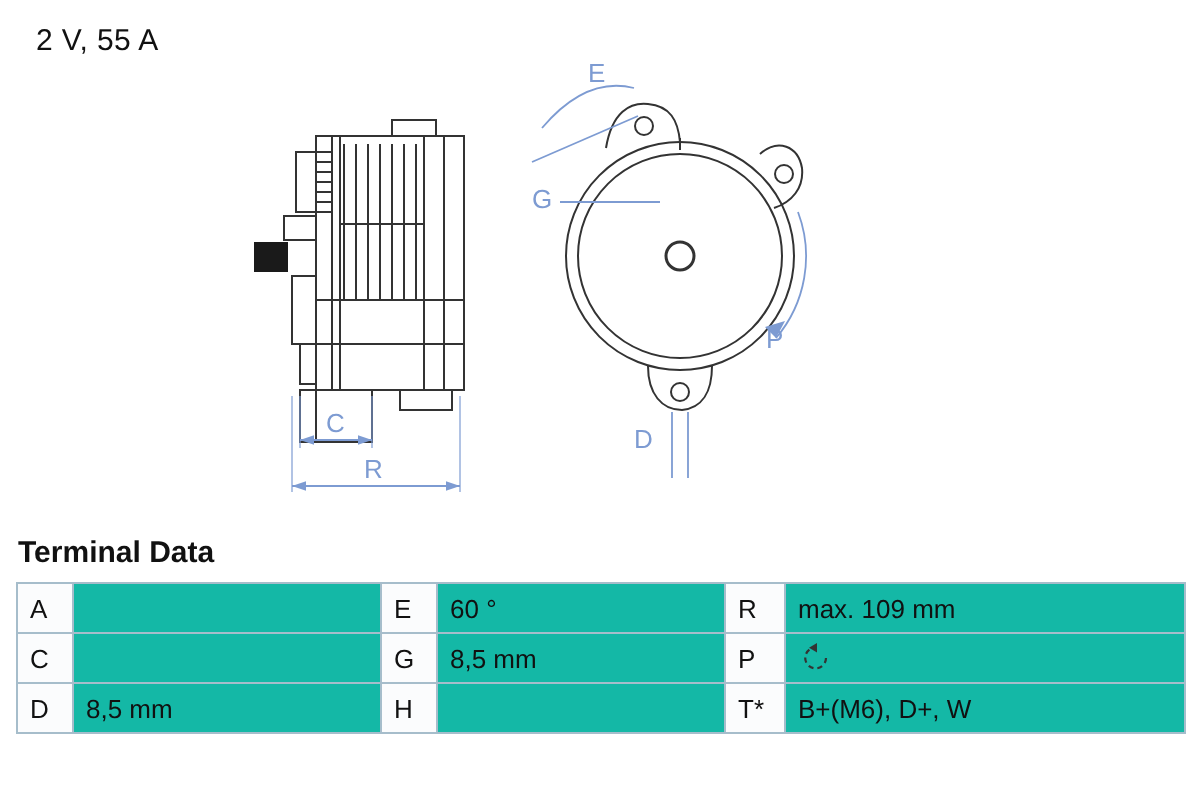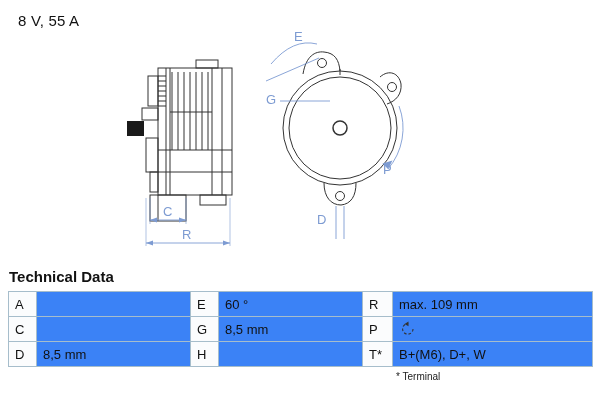--- a/index.html
+++ b/index.html
@@ -5,21 +5,21 @@
   * { margin:0; padding:0; box-sizing:border-box; }
   html,body { width:600px; height:400px; background:#ffffff;
               font-family:"Liberation Sans", sans-serif; color:#111; overflow:hidden; }
   .page { position:relative; width:600px; height:400px; }
   .spec-title { position:absolute; top:12px; left:18px; font-size:15px; letter-spacing:.2px; }
   .diagram { display:block; }
   .diagram text { font-size:13px; fill:#7d9bd2; }
   .tech-heading { font-weight:bold; font-size:15px; margin:10px 0 6px 9px; }
   table.tech-table { border-collapse:collapse; margin-left:8px; width:584px; table-layout:fixed; }
   .tech-table td { border:1px solid #a6bdcb; height:25px; font-size:13px;
-                   padding:0 6px; vertical-align:middle; background:#3b82f6; overflow:hidden; white-space:nowrap; }
+                   padding:0 6px; vertical-align:middle; background:#14b8a6; overflow:hidden; white-space:nowrap; }
   .tech-table td.lbl { background:#fbfcfd; }
   .rot-icon { vertical-align:middle; }
   .footnote { margin:4px 0 0 396px; font-size:10px; color:#222; }
 </style>
 </head>
 <body>
 
 <div class="page">
 
   <svg class="diagram" width="600" height="258" viewBox="0 0 600 258">
@@ -82,24 +82,24 @@
     </g>
 
     <text x="294" y="41">E</text>
     <text x="266" y="104">G</text>
     <text x="383" y="174">P</text>
     <text x="317" y="224">D</text>
     <text x="163" y="216">C</text>
     <text x="182" y="239">R</text>
   </svg>
 
-  <div class="spec-title">8 V, 55 A</div>
+  <div class="spec-title">2 V, 55 A</div>
 
   <div class="tech">
-    <div class="tech-heading">Technical Data</div>
+    <div class="tech-heading">Terminal Data</div>
 
     <table class="tech-table">
       <colgroup>
         <col style="width:28px">
           <col style="width:154px">
         <col style="width:28px">
           <col style="width:144px">
         <col style="width:30px">
           <col style="width:200px">
       </colgroup>
@@ -130,16 +130,15 @@
         <td class="lbl">D</td>
         <td class="val">8,5 mm</td>
         <td class="lbl">H</td>
         <td class="val"></td>
         <td class="lbl">T*</td>
         <td class="val">B+(M6), D+, W</td>
       </tr>
     </tbody>
       </table>
 
-    <div class="footnote">* Terminal</div>
   </div>
 
 </div>
 
 </body></html>

